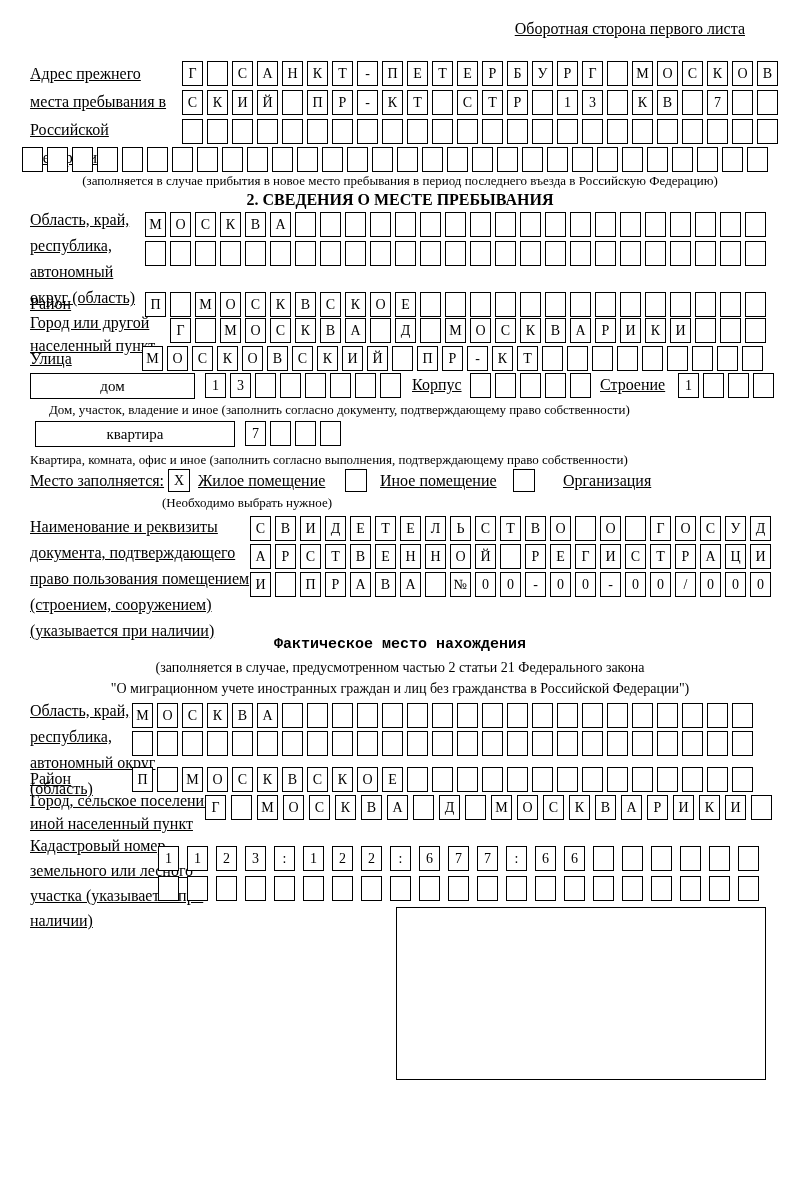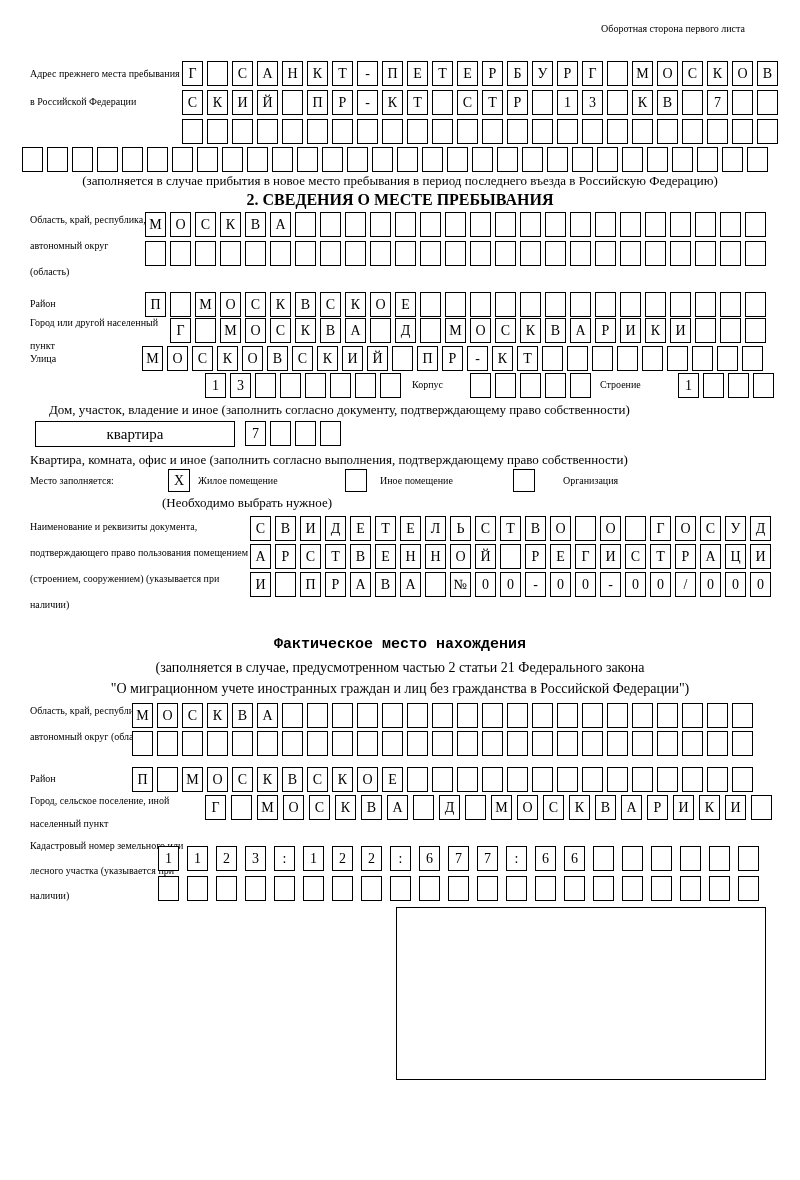--- a/index.html
+++ b/index.html
@@ -1,19 +1,19 @@
 <!DOCTYPE html>
 <html><head>
 <meta charset="utf-8">
 <style>
   html,body{margin:0;padding:0;background:#fff;}
   .page{position:relative;width:800px;height:1180px;background:#ffffff;
         font-family:"Liberation Serif","DejaVu Serif",serif;color:#000;overflow:hidden;}
   .abs{position:absolute;}
-  .lbl{font-size:10px;line-height:26px;}
+  .lbl{font-size:16px;line-height:26px;text-decoration:underline;}
   .lh28{line-height:28px;}
   .note{font-size:13px;}
   .center{text-align:center;width:800px;left:0;}
   .title{font-weight:bold;font-size:16px;}
   .subtitle{font-weight:bold;font-size:15px;font-family:Liberation Mono, monospace;}
   .cellrow{display:flex;}
   .cell{box-sizing:border-box;flex:none;width:21px;height:25px;border:1.6px solid #000;
         margin-right:4px;display:flex;align-items:center;justify-content:center;
         font-size:14px;background:#fff;}
   .p26 .cell{margin-right:5px;}
@@ -282,20 +282,21 @@
       <span class="cell"></span>
       <span class="cell"></span>
       <span class="cell"></span>
       <span class="cell"></span>
       <span class="cell"></span>
       <span class="cell"></span>
       <span class="cell"></span>
       <span class="cell"></span>
     </div>
 
+  <div class="abs widebox" style="left:30px;top:373px;width:165px;">дом</div>
   <div class="abs cellrow" style="left:205px;top:373px;">
       <span class="cell">1</span>
       <span class="cell">3</span>
       <span class="cell"></span>
       <span class="cell"></span>
       <span class="cell"></span>
       <span class="cell"></span>
       <span class="cell"></span>
       <span class="cell"></span>
     </div>

